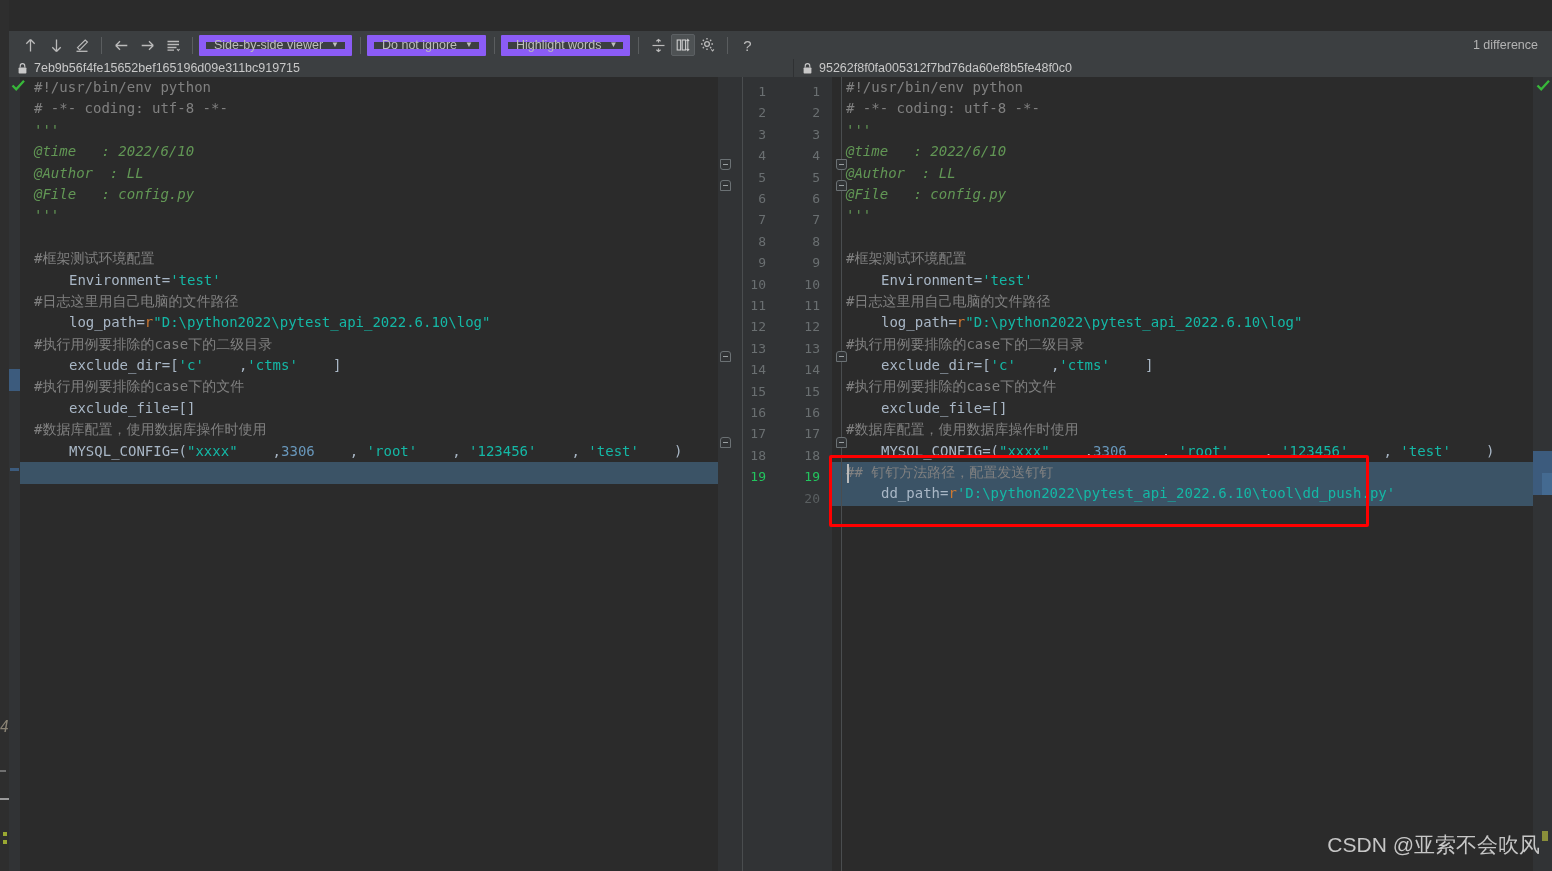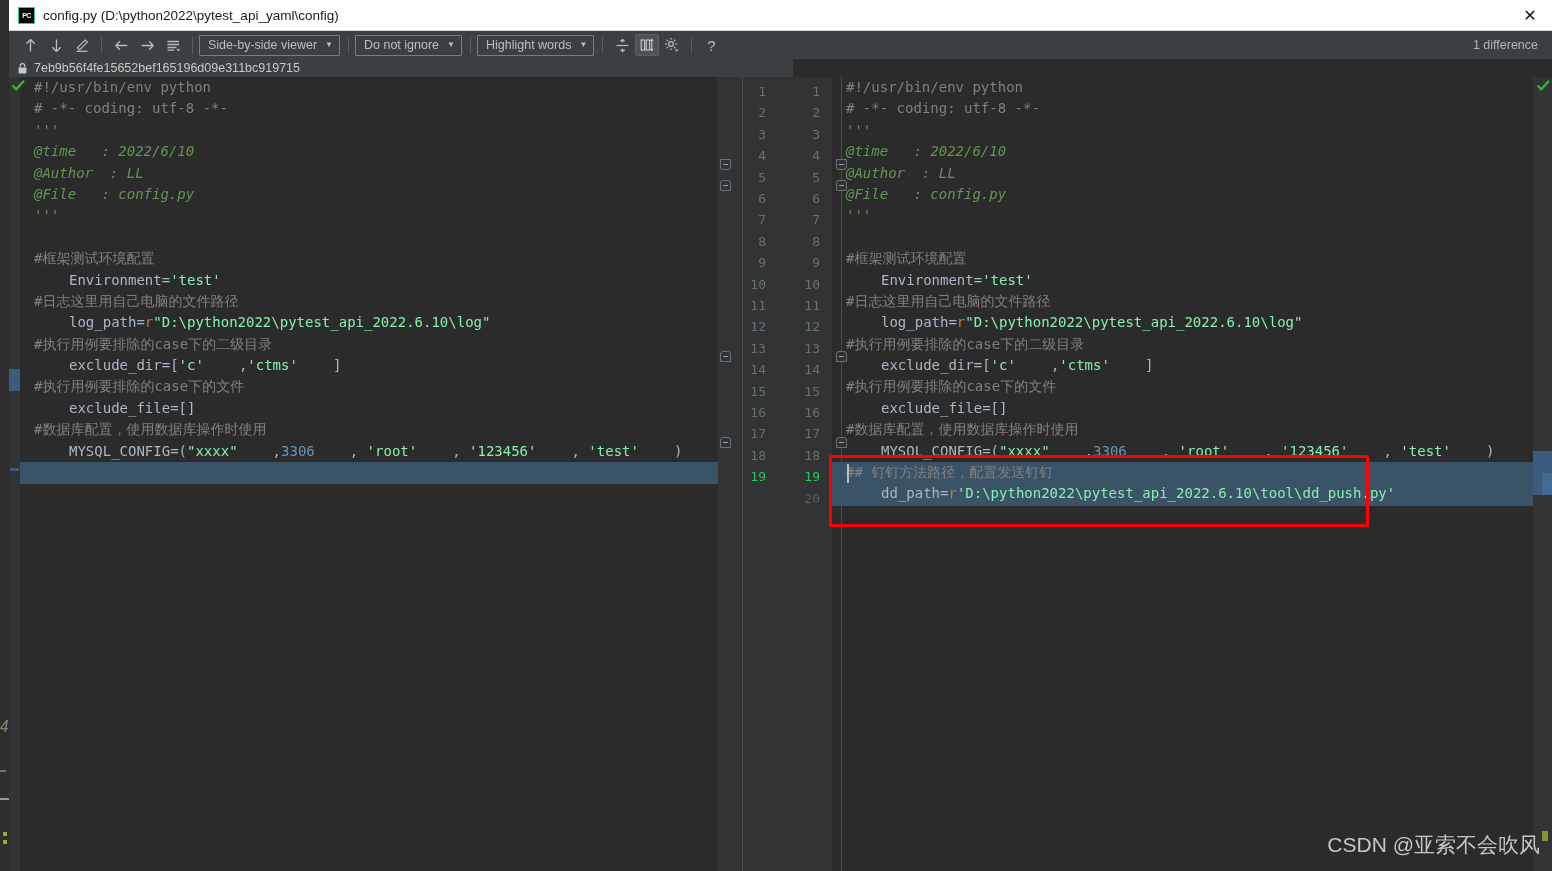--- a/index.html
+++ b/index.html
@@ -79,21 +79,21 @@
     width: 26px; height: 24px;
     display: flex; align-items: center; justify-content: center;
     color: #bbbbbb; cursor: pointer; flex: none;
   }
   .tb-icon svg { display:block; }
   .tb-sep {
     width: 1px; height: 17px; background: #5a5d5f;
     margin: 0 6px; flex: none;
   }
   .tb-combo {
-    height: 21px; border: 1px solid #8b5cf6; border-radius: 1px;
+    height: 21px; border: 7px solid #8b5cf6; border-radius: 1px;
     background: #3c3f41; color: #bdbdbd; font-size: 12.5px;
     display: flex; align-items: center; padding: 0 6px 0 8px;
     margin-right: 2px; cursor: pointer; flex: none;
     white-space: nowrap;
   }
   .tb-combo .caret {
     margin-left: 8px; font-size: 8px; color: #bdbdbd; line-height: 1;
   }
   .tb-icon.active {
     background: #4e5254; border: 1px solid #5c6063; border-radius: 2px;
@@ -209,21 +209,21 @@
     font-family: "DejaVu Sans Mono", monospace;
     font-size: 14px; line-height: 21.4px;
     white-space: pre;
   }
   .code .ln {
     height: 21.4px; line-height: 21.4px;
     white-space: pre; padding-left: 14px;
   }
   .cmt  { color: #808080; }
   .doc  { color: #629755; font-style: italic; }
-  .str  { color: #86efac; text-align: right; }
+  .str  { color: #14b8a6; text-align: right; }
   .num  { color: #6897bb; }
   .pref { color: #cc7832; }
   .id   { color: #a9b7c6; margin-left: 35px; }
 
   
   .diffblk {
     position: absolute;
     background: #3b5366;
   }
   .poly-connect {
@@ -263,27 +263,20 @@
 
 <div id="app">
 
   <div class="edge-strip"></div>
   <div class="edge-num">4</div>
   <div class="edge-dash-1"></div>
   <div class="edge-dash-2"></div>
   <div class="edge-dot-1"></div>
   <div class="edge-dot-2"></div>
 
-  <div class="titlebar">
-    <div class="pc-icon">
-        <span>PC</span>
-      </div>
-    <div class="title-text">config.py (D:\python2022\pytest_api_yaml\config)</div>
-    <div class="title-close">✕</div>
-  </div>
 
   <div class="toolbar">
 
     <div class="tb-icon">
       <svg width="13" height="15" viewBox="0 0 13 15">
           <path d="M6.5 1.5 V13.5 M6.5 1.5 L2.3 5.8 M6.5 1.5 L10.7 5.8" stroke="#bbb" stroke-width="1.3" fill="none"></path>
         </svg>
     </div>
     <div class="tb-icon">
       <svg width="13" height="15" viewBox="0 0 13 15">
@@ -371,20 +364,29 @@
   <div class="pathbar left">
     <span class="lock-ico">
       <svg width="9" height="11" viewBox="0 0 9 11">
           <rect x="0.6" y="4.4" width="7.8" height="6.2" rx="0.8" fill="#c8c8c8"></rect>
           <path d="M2.2 4.4 V2.9 A2.3 2.3 0 0 1 6.8 2.9 V4.4" stroke="#c8c8c8" stroke-width="1.1" fill="none"></path>
         </svg>
     </span>
     <span>7eb9b56f4fe15652bef165196d09e311bc919715</span>
   </div>
 
+  <div class="pathbar right">
+    <span class="lock-ico">
+      <svg width="9" height="11" viewBox="0 0 9 11">
+          <rect x="0.6" y="4.4" width="7.8" height="6.2" rx="0.8" fill="#c8c8c8"></rect>
+          <path d="M2.2 4.4 V2.9 A2.3 2.3 0 0 1 6.8 2.9 V4.4" stroke="#c8c8c8" stroke-width="1.1" fill="none"></path>
+        </svg>
+    </span>
+    <span>95262f8f0fa005312f7bd76da60ef8b5fe48f0c0</span>
+  </div>
 
   <div class="diffbody">
 
     <div class="stripe left">
       <div class="stripe-thumb-left"></div>
       <div class="stripe-bottom-line"></div>
     </div>
     <div class="stripe-check" style="left:2px;top:1px;">
       <svg width="15" height="13" viewBox="0 0 15 13">
           <path d="M1.5 6.5 L5.2 10.3 L13 1.8" stroke="#38b83a" stroke-width="2.3" fill="none"></path>

